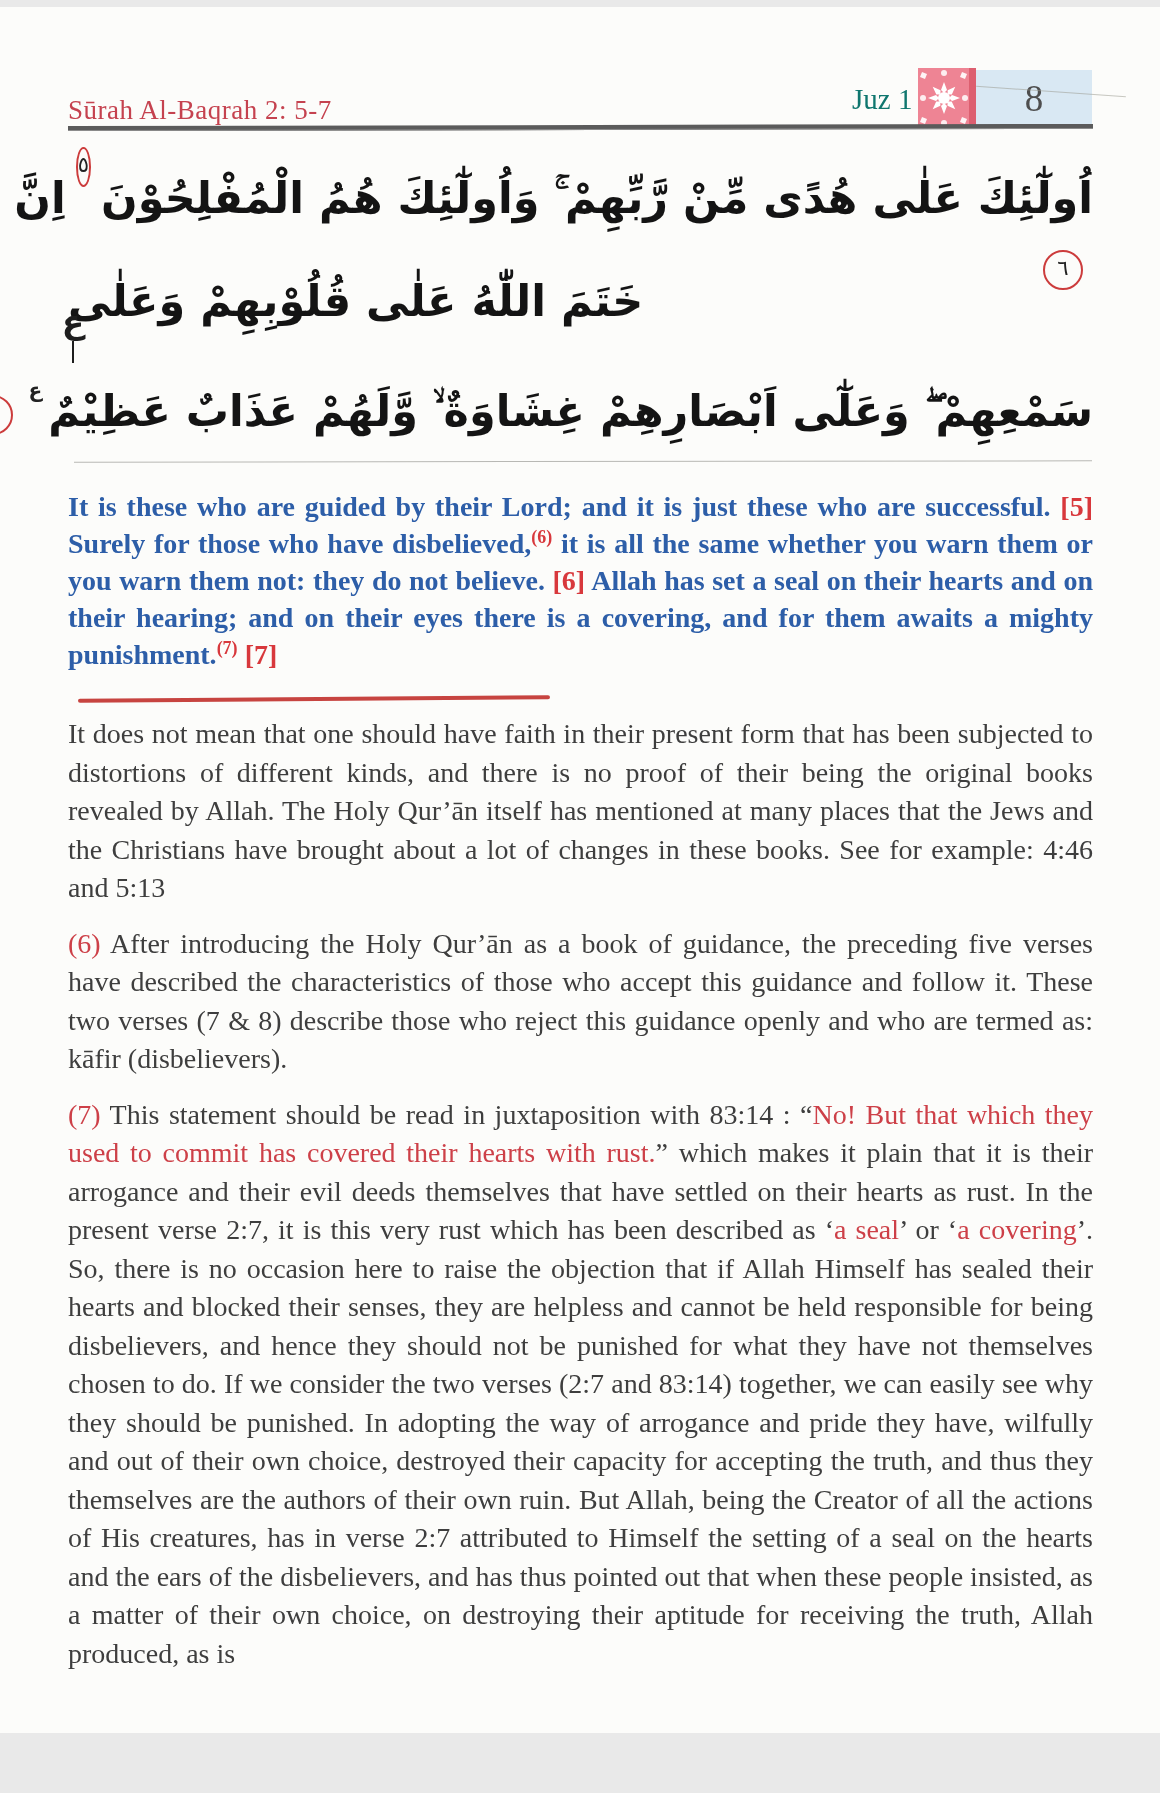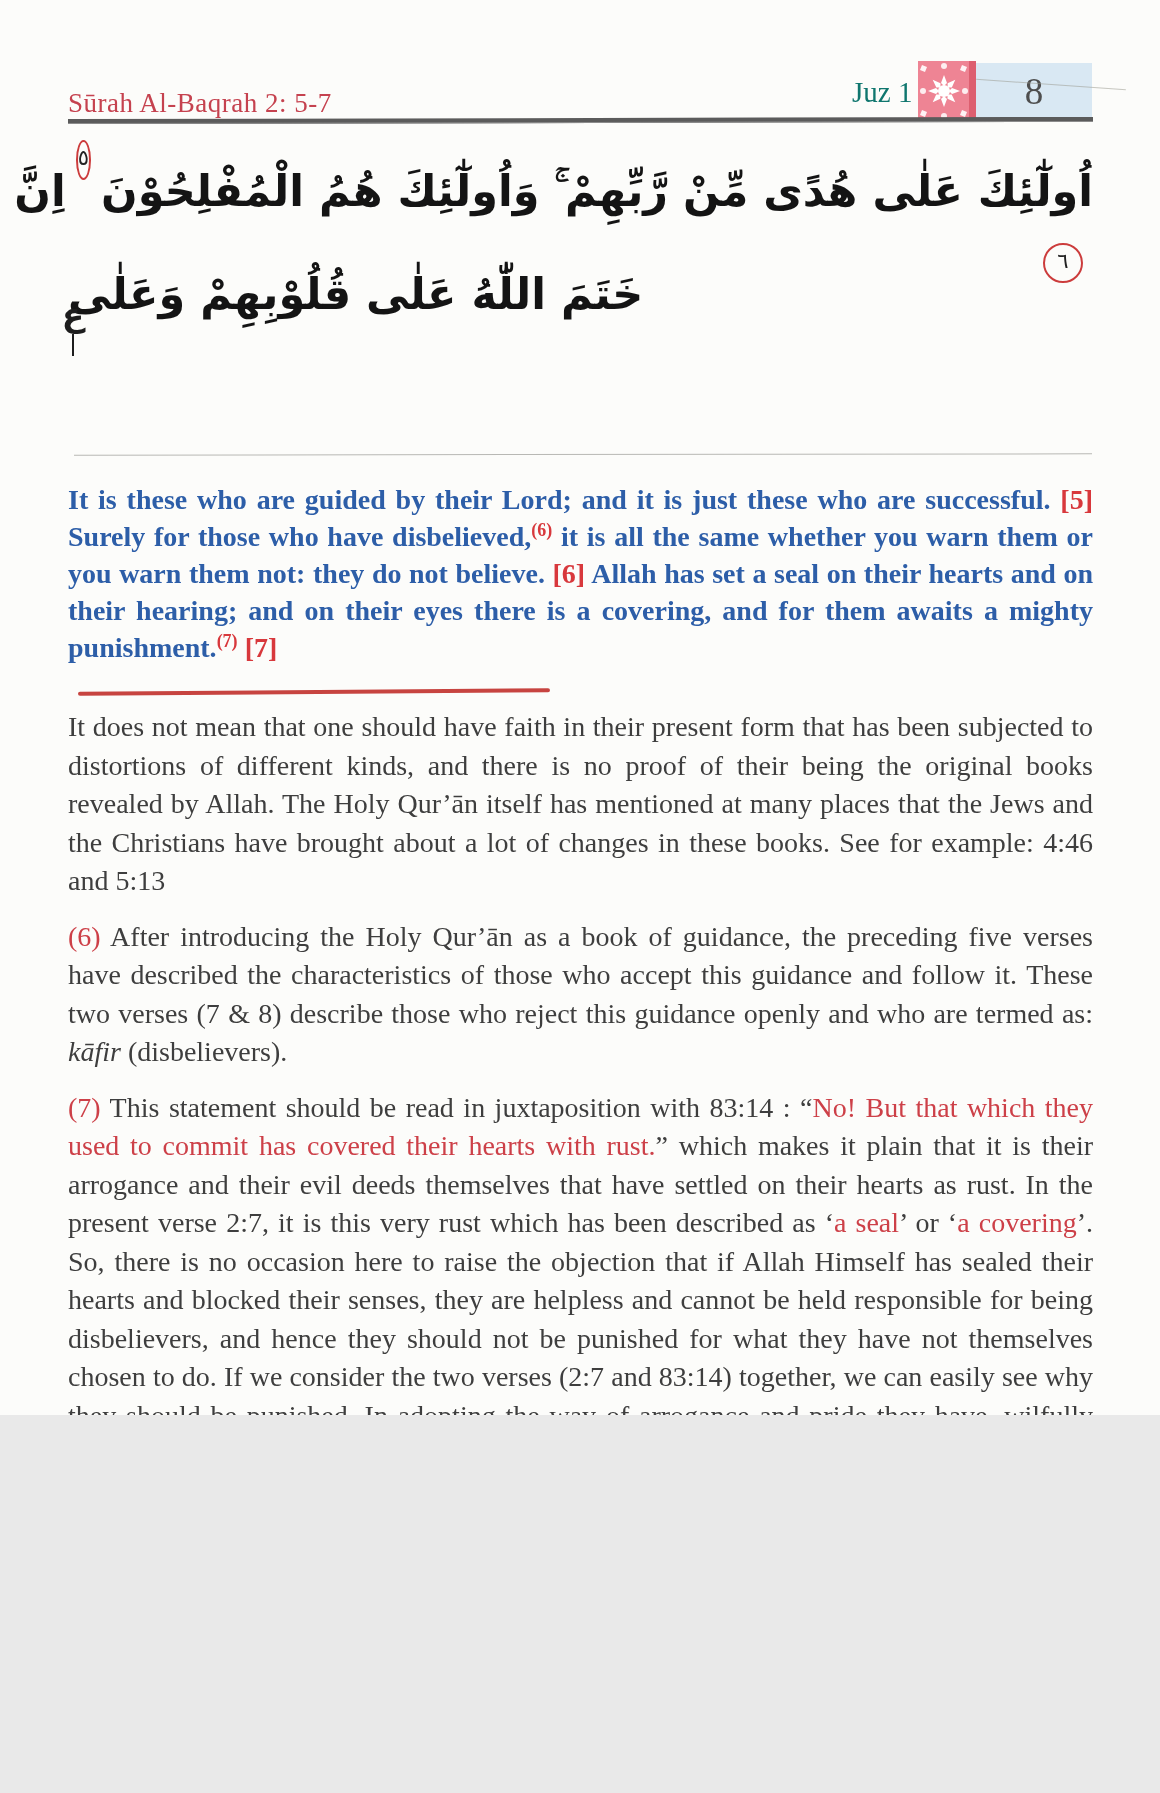--- a/index.html
+++ b/index.html
@@ -1,19 +1,19 @@
 <!DOCTYPE html>
 <html><head>
 <meta charset="utf-8">
 <style>
   html,body{margin:0;padding:0;background:#e9e9e9;}
   .page{
     position:relative;
-    width:1160px;height:1415px;
-    margin:0 auto;
+    width:1160px;height:1726px;
+    margin:7px auto;
     background:#fcfcfa;
     overflow:hidden;
     font-family:"Liberation Serif", serif;
   }
   
   .surah-ref{
     position:absolute;left:68px;top:88px;
     font-size:27px;color:#c5424f;letter-spacing:.5px;
   }
   .juz-label{
@@ -82,21 +82,21 @@
     background:#c74440;transform:rotate(-0.45deg);border-radius:2px;
   }
   
   .commentary{
     position:absolute;left:68px;top:708px;width:1025px;
     font-size:28px;line-height:38.5px;color:#3e3e3e;
     text-align:justify;
   }
   .commentary p{margin:0 0 17px 0;}
   .commentary .seg-red{color:#cd4048;}
-  .commentary .seg-italic{font-style:italic;}
+  .commentary .seg-italic{}
 </style>
 </head>
 <body>
 
 <div class="page">
 
   <div class="surah-ref">Sūrah Al-Baqrah 2: 5-7</div>
   <div class="juz-label">Juz 1</div>
 
   <div class="ornament">
@@ -138,20 +138,21 @@
   <div class="arabic">
     <div class="ar-line l1">
         <span class="seg-ar">اُولٰٓئِكَ عَلٰى هُدًى مِّنْ رَّبِّهِمْ ۚ وَاُولٰٓئِكَ هُمُ الْمُفْلِحُوْنَ</span>
         <span class="seg-verse">٥</span>
         <span class="seg-ar">اِنَّ الَّذِيْنَ كَفَرُوْا سَوَآءٌ</span>
       </div>
     <div class="ar-line l2">
         <span class="seg-verse">٦</span>
         <span class="seg-ar">خَتَمَ اللّٰهُ عَلٰى قُلُوْبِهِمْ وَعَلٰى</span>
       </div>
+    <div class="ar-line l3"><span class="seg-ar">سَمْعِهِمْ ۖ وَعَلٰٓى اَبْصَارِهِمْ غِشَاوَةٌ ۙ وَّلَهُمْ عَذَابٌ عَظِيْمٌ</span><span class="seg-rukusup">ع</span><span class="seg-verse">٧</span></div>
   </div>
 
   <div class="ruku-margin">
     <span class="glyph">ع</span>
     <span class="stick"></span>
   </div>
 
   <div class="arabic-endrule"></div>
 
   <div class="translation"><span class="seg-normal">It is these who are guided by their Lord; and it is just these who are successful. </span><span class="seg-red">[5]</span><span class="seg-normal"> Surely for those who have disbelieved,</span><span class="seg-sup">(6)</span><span class="seg-normal"> it is all the same whether you warn them or you warn them not: they do not believe. </span><span class="seg-red">[6]</span><span class="seg-normal"> Allah has set a seal on their hearts and on their hearing; and on their eyes there is a covering, and for them awaits a mighty punishment.</span><span class="seg-sup">(7)</span><span class="seg-normal"> </span><span class="seg-red">[7]</span></div>

